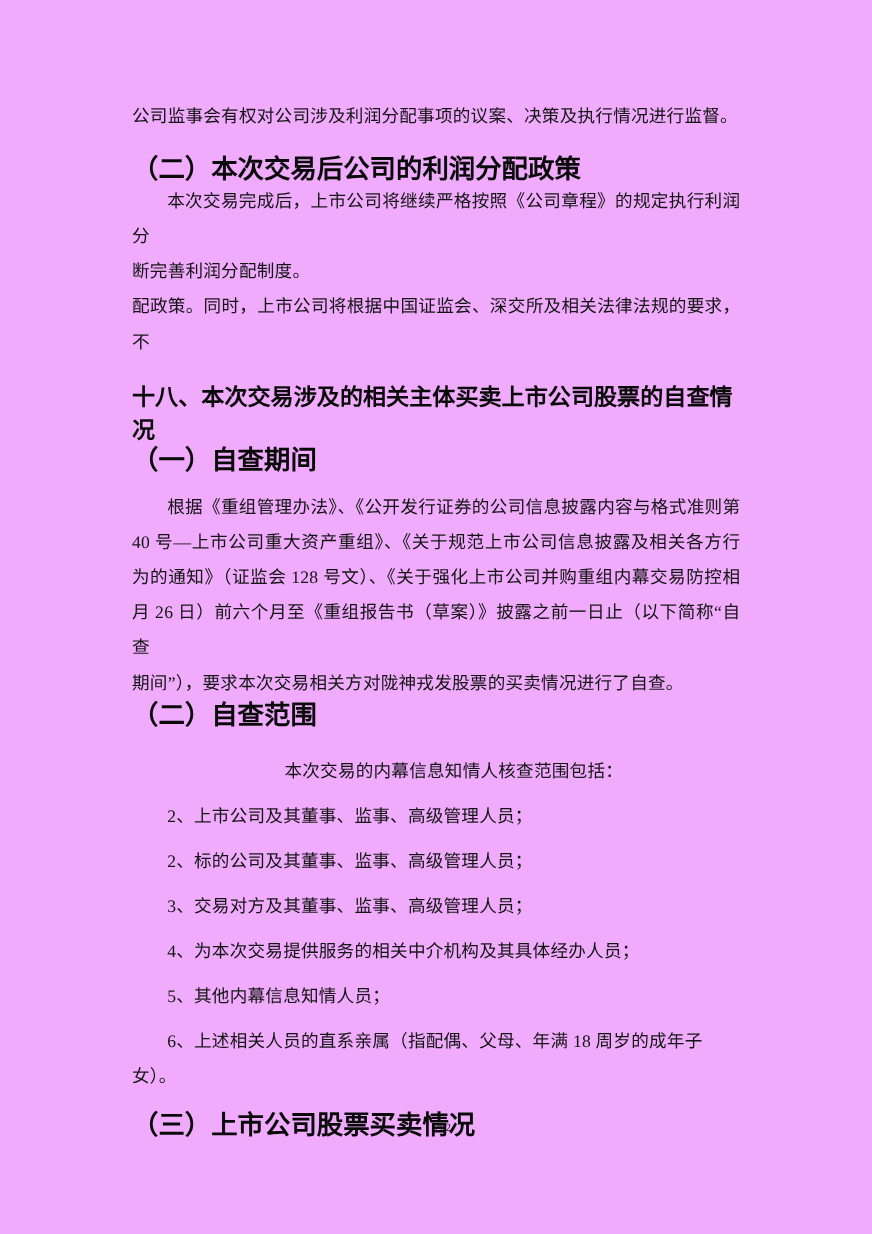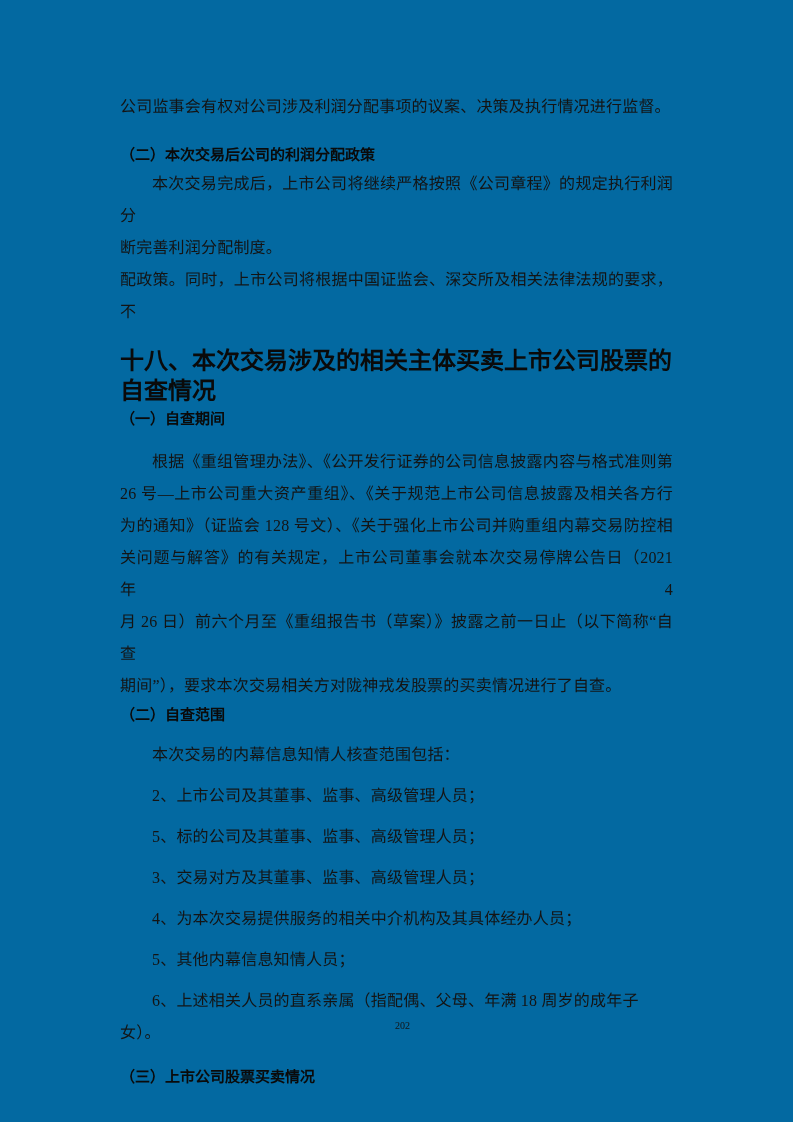--- a/index.html
+++ b/index.html
@@ -4,21 +4,21 @@
 <style>
   html, body {
     margin: 0;
     padding: 0;
     background: #ffffff;
   }
   .page {
     position: relative;
     width: 793px;
     height: 1122px;
-    background: #0369a1;
+    background: #f0abfc;
     box-sizing: border-box;
     padding: 91px 120px 0 120px;
     color: #141414;
     font-family: "Liberation Serif", "DejaVu Serif", serif;
     overflow: hidden;
   }
   .bodyline {
     font-size: 16px;
     line-height: 32px;
     letter-spacing: 0.2px;
@@ -26,37 +26,37 @@
   .just {
     text-align: justify;
     text-align-last: justify;
   }
   .indent {
     text-indent: 32px;
   }
   .h-sub {
     font-family: "Liberation Sans", "DejaVu Sans", sans-serif;
     font-weight: 700;
-    font-size: 15px;
+    font-size: 24px;
     line-height: 26px;
     color: #0a0a0a;
   }
   .h-main {
     font-family: Liberation Serif, serif;
     font-weight: 700;
-    font-size: 24px;
+    font-size: 21px;
     line-height: 30px;
     color: #0a0a0a;
   }
   .mt-h2a   { margin-top: 19px; }
   .mt-h1    { margin-top: 18px; }
   .mt-h2b   { }
   .mt-para3 { margin-top: 14px; }
   .mt-h2c   { }
-  .mt-intro { margin-top: 11px; }
+  .mt-intro { margin-top: 22px; text-align: center; }
   .mt-item  { margin-top: 9px; }
   .mt-h2d   { margin-top: 15px; }
   .page-number {
     position: absolute;
     left: 12px;
     right: 0;
     top: 1016px;
     text-align: center;
     font-size: 10px;
     line-height: 20px;
@@ -78,34 +78,33 @@
     <div class="bodyline">断完善利润分配制度。</div>
     <div class="bodyline just">配政策。同时，上市公司将根据中国证监会、深交所及相关法律法规的要求，不</div>
   </div>
 
   <div class="h-main mt-h1">十八、本次交易涉及的相关主体买卖上市公司股票的自查情况</div>
 
   <div class="h-sub mt-h2b">（一）自查期间</div>
 
   <div class="mt-para3">
     <div class="bodyline just indent">根据《重组管理办法》、《公开发行证券的公司信息披露内容与格式准则第</div>
-    <div class="bodyline just">26 号—上市公司重大资产重组》、《关于规范上市公司信息披露及相关各方行</div>
+    <div class="bodyline just">40 号—上市公司重大资产重组》、《关于规范上市公司信息披露及相关各方行</div>
     <div class="bodyline just">为的通知》（证监会 128 号文）、《关于强化上市公司并购重组内幕交易防控相</div>
-    <div class="bodyline just">关问题与解答》的有关规定，上市公司董事会就本次交易停牌公告日（2021 年 4</div>
     <div class="bodyline just">月 26 日）前六个月至《重组报告书（草案）》披露之前一日止（以下简称“自查</div>
     <div class="bodyline">期间”），要求本次交易相关方对陇神戎发股票的买卖情况进行了自查。</div>
   </div>
 
   <div class="h-sub mt-h2c">（二）自查范围</div>
 
   <div class="bodyline indent mt-intro">本次交易的内幕信息知情人核查范围包括：</div>
 
   <div>
     <div class="bodyline indent mt-item">2、上市公司及其董事、监事、高级管理人员；</div>
-    <div class="bodyline indent mt-item">5、标的公司及其董事、监事、高级管理人员；</div>
+    <div class="bodyline indent mt-item">2、标的公司及其董事、监事、高级管理人员；</div>
     <div class="bodyline indent mt-item">3、交易对方及其董事、监事、高级管理人员；</div>
     <div class="bodyline indent mt-item">4、为本次交易提供服务的相关中介机构及其具体经办人员；</div>
     <div class="bodyline indent mt-item">5、其他内幕信息知情人员；</div>
     <div class="bodyline indent mt-item">6、上述相关人员的直系亲属（指配偶、父母、年满 18 周岁的成年子女）。</div>
   </div>
 
   <div class="h-sub mt-h2d">（三）上市公司股票买卖情况</div>
 
   <div class="page-number">202</div>
 

